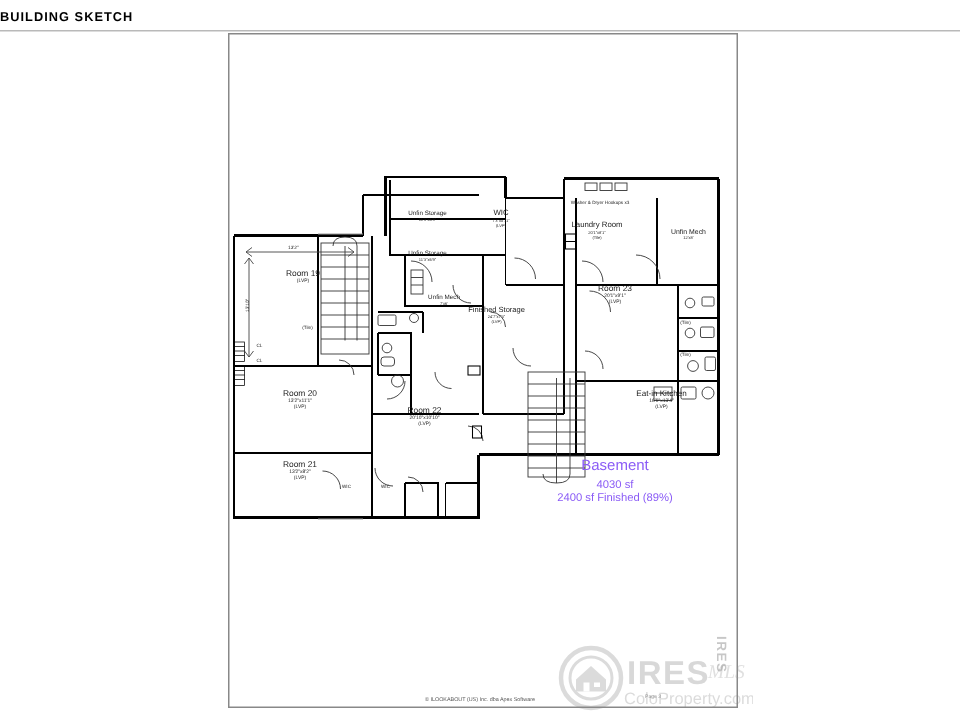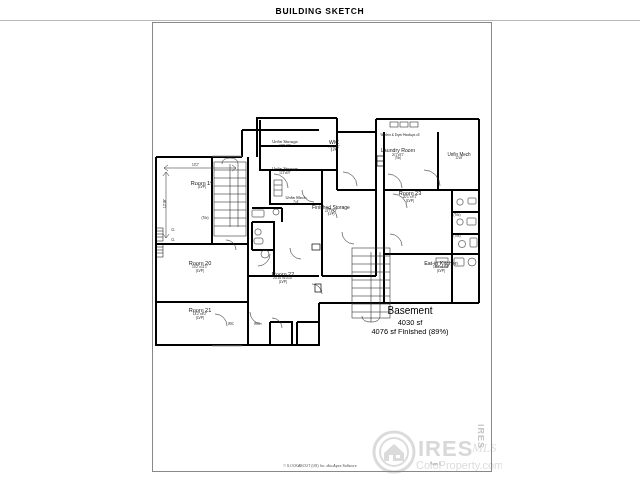--- a/index.html
+++ b/index.html
@@ -20,21 +20,21 @@
     left: 0; top: 0;
     width: 640px; height: 480px;
     background: #ffffff;
   }
 
   
   .title {
     position: absolute;
     left: 0; top: 6px;
     width: 640px;
-    text-align: center;
+    text-align: left;
     font-size: 8.5px;
     font-weight: bold;
     letter-spacing: 0.7px;
     color: #000;
   }
   .title-rule {
     position: absolute;
     left: 0; top: 20px;
     width: 640px;
     height: 1px;
@@ -92,21 +92,21 @@
   }
   .dimtext.vert {
     transform: rotate(-90deg);
     transform-origin: left top;
   }
 
   
   .summary {
     position: absolute;
     text-align: center;
-    color: #000000;
+    color: #8b5cf6;
     white-space: nowrap;
   }
   .summary .s-title { font-size: 10px; display:block; margin-bottom:2px;}
   .summary .s-area  { font-size: 7.5px; display:block; }
   .summary .s-fin   { font-size: 7.5px; display:block; }
 
   
   .footer {
     position: absolute;
     left: 0; top: 464px;
@@ -446,21 +446,21 @@
   <div class="note" style="left:196px; top:216px; width:18px;">(Tile)</div>
   <div class="note" style="left:448px; top:213px; width:18px;">(Tile)</div>
   <div class="note" style="left:448px; top:234px; width:18px;">(Tile)</div>
 
   <div class="dimtext" style="left:192px; top:163px;">13'2"</div>
   <div class="dimtext vert" style="left:163px; top:208px;">13'10"</div>
 
   <div class="summary" style="left:340px; top:305px; width:140px;">
     <span class="s-title">Basement</span>
     <span class="s-area">4030 sf</span>
-    <span class="s-fin">4076 sf Finished (89%)</span>
+    <span class="s-fin">2400 sf Finished (89%)</span>
   </div>
 
   <div class="watermark">
     <svg width="130" height="52" viewBox="0 0 130 52" xmlns="http://www.w3.org/2000/svg">
       <g>
         <circle cx="22" cy="24" r="20" fill="none" stroke="#8a8a8a" stroke-width="3"></circle>
         <circle cx="22" cy="24" r="14" fill="none" stroke="#8a8a8a" stroke-width="2"></circle>
         <path d="M12 25 L22 16 L32 25 L32 33 L12 33 Z" fill="#8a8a8a"></path>
         <rect x="17" y="27" width="4" height="6" fill="#ffffff"></rect>
         <rect x="24" y="27" width="4" height="3" fill="#ffffff"></rect>

